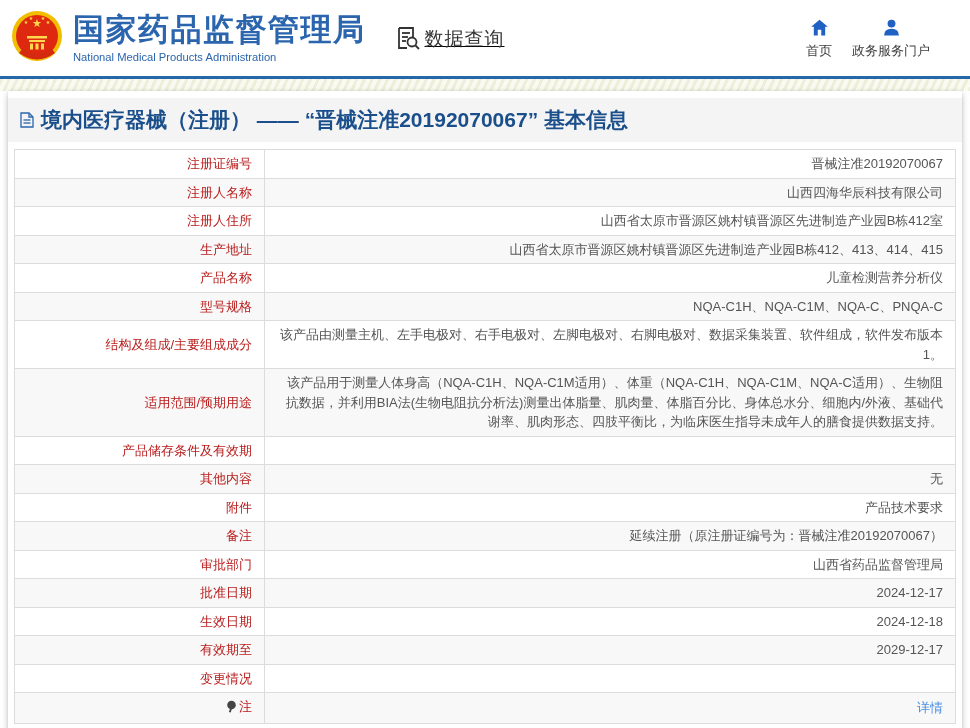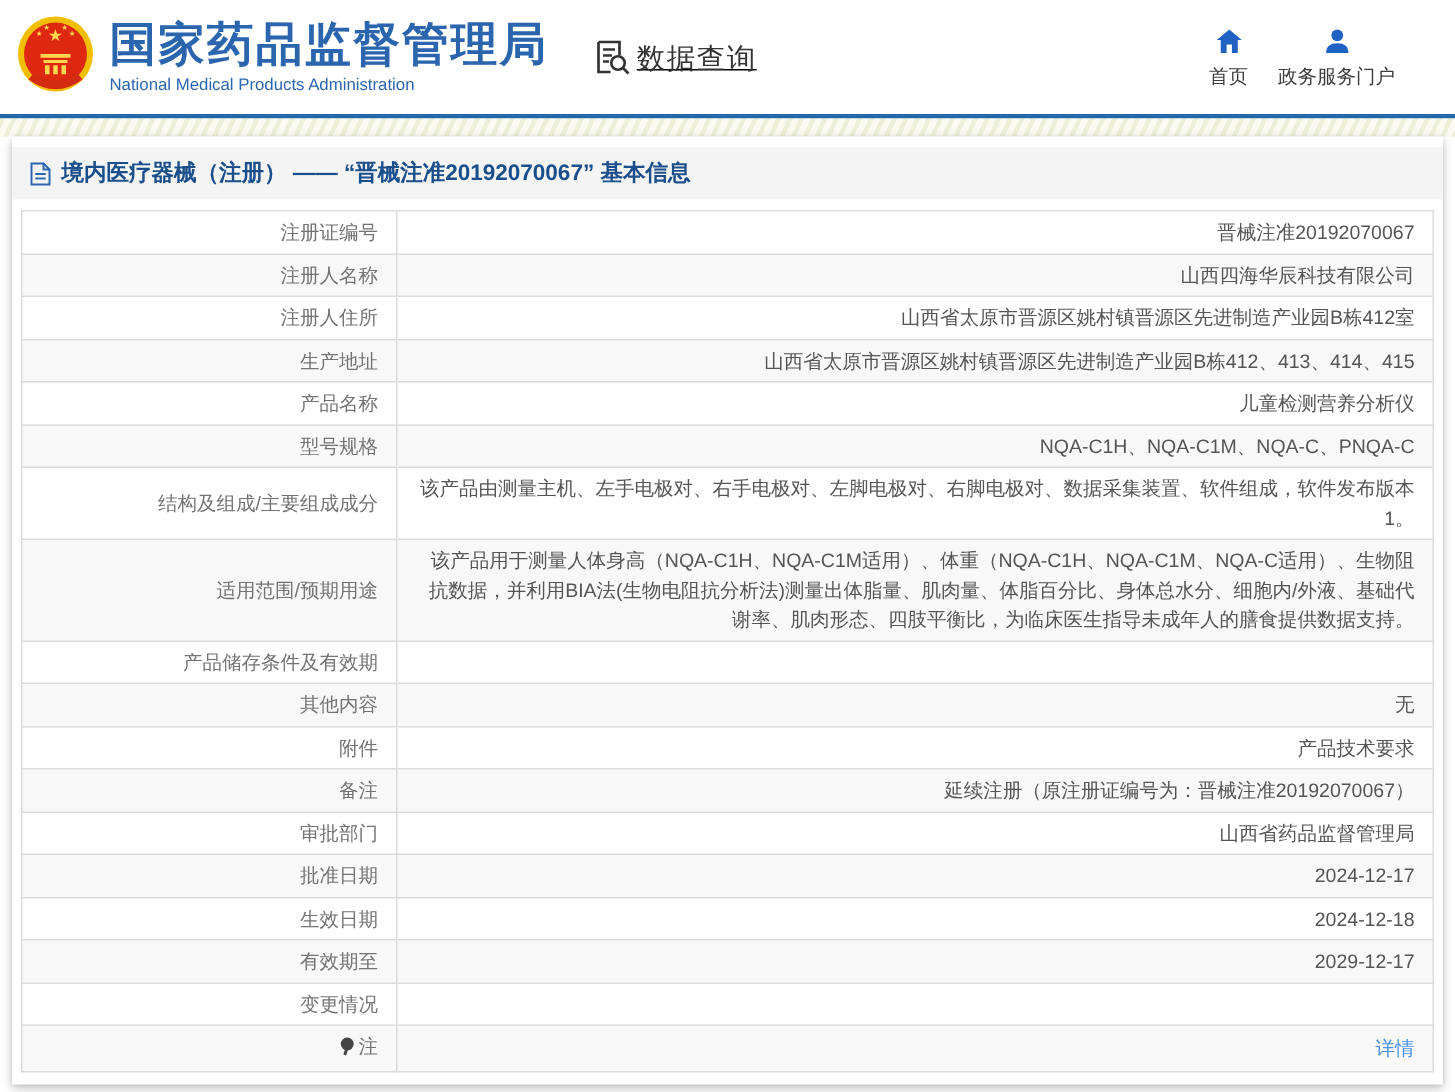--- a/index.html
+++ b/index.html
@@ -53,42 +53,42 @@
     box-shadow: 0 3px 7px rgba(0,0,0,0.22), 0 0 3px rgba(0,0,0,0.10);
     padding: 7px 0 8px;
   }
   .crumb-bar {
     background: #f4f4f4;
     padding: 8px 12px;
     display: flex; align-items: center; gap: 7px;
     margin-bottom: 7px;
   }
   .crumb-icon { width: 14px; height: 16px; flex:0 0 auto; }
-  .crumb-text { color: #1a4f8b; font-size: 15px; font-weight: bold; }
+  .crumb-text { color: #1a4f8b; font-size: 21px; font-weight: bold; }
 
   
   table.info {
     width: calc(100% - 12px);
     margin: 0 6px;
     border-collapse: collapse;
     font-size: 13px;
     table-layout: fixed;
   }
   table.info tr:nth-child(even) { background: #f8f8f8; }
   table.info th, table.info td {
     border: 1px solid #dcdcdc;
     padding: 4px 12px;
     line-height: 1.5;
     vertical-align: middle;
   }
   table.info th {
     width: 250px;
     text-align: right;
     font-weight: normal;
-    color: #737373;
+    color: #b91c1c;
   }
   table.info td { color: #555; text-align: right; word-break: break-all; }
   .note-icon { display:inline-block; vertical-align: -2px; margin-right: 2px; }
   a.detail-link { color: #4a90e2; text-decoration: none; cursor: pointer; }
 </style>
 </head>
 <body>
 
 <div class="header">
   <div class="logo-group">

